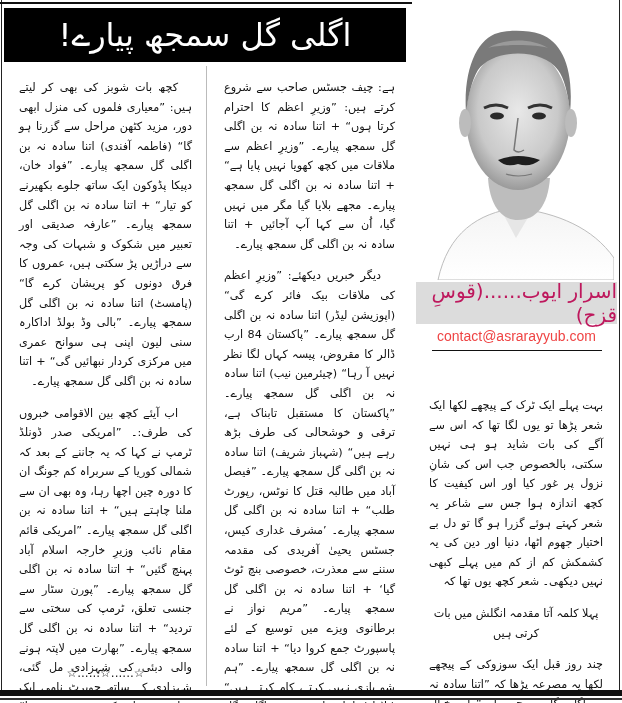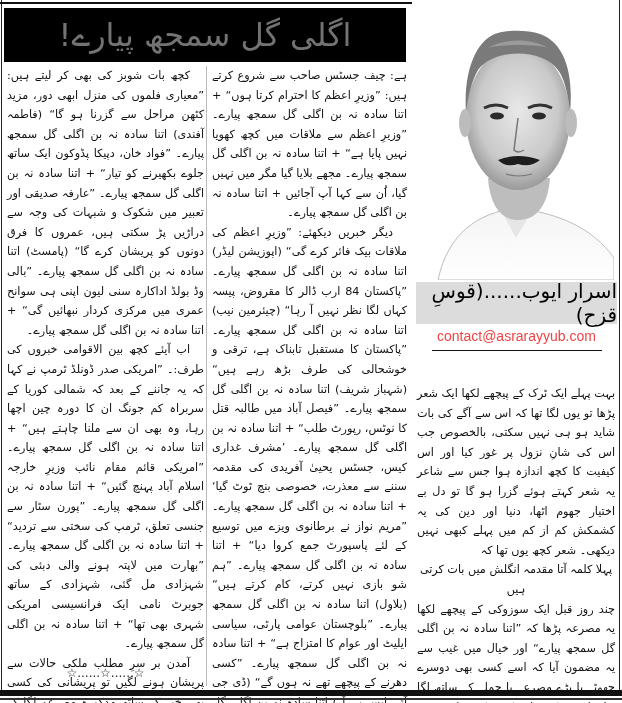--- a/index.html
+++ b/index.html
@@ -21,48 +21,48 @@
       position: absolute; left: 0; top: 690px; width: 622px; height: 6px; background: #111;
     }
     .bottom-rule-thin {
       position: absolute; left: 0; top: 698px; width: 622px; height: 2px; background: #333;
     }
     .title-bar {
       position: absolute; left: 4px; top: 8px; width: 402px; height: 54px;
       background: #000; display: flex; align-items: center; justify-content: center;
     }
     .title-text {
-      color: #737373; font-size: 32px; direction: rtl; letter-spacing: 1px;
+      color: #ffffff; font-size: 32px; direction: rtl; letter-spacing: 1px;
       font-family: "DejaVu Sans", sans-serif;
     }
     .title-top-line {
       position: absolute; left: 0; top: 2px; width: 412px; height: 2px; background: #111;
     }
     .col {
       position: absolute; direction: rtl; text-align: justify;
       font-size: 11.2px; line-height: 19.6px; font-family: "DejaVu Sans", sans-serif;
     }
-    .col p { margin: 0; }
+    .col p { margin: 12px; }
     .col .indent { text-indent: 14px; }
     .col-1 { left: 212px; top: 66px; width: 195px; }
     .col-2 { left: 7px; top: 66px; width: 197px; }
     .col-divider {
       position: absolute; left: 206px; top: 66px; width: 1px; height: 620px; background: #bbb;
     }
     .col-3 { left: 417px; top: 384px; width: 198px; }
     .photo {
       position: absolute; left: 418px; top: 8px; width: 196px; height: 272px;
       background: #fff; overflow: hidden;
     }
     .byline-box {
       position: absolute; left: 416px; top: 282px; width: 201px; height: 42px;
       background: #dcdcdc; display: flex; align-items: center; justify-content: center;
     }
     .byline-text {
-      direction: rtl; font-size: 20px; color: #000000; font-family: "DejaVu Sans", sans-serif;
+      direction: rtl; font-size: 20px; color: #be185d; font-family: "DejaVu Sans", sans-serif;
     }
     .contact {
       position: absolute; left: 416px; top: 328px; width: 201px; text-align: center;
       font-family: "Liberation Sans", sans-serif; font-size: 14px; color: #ef4444;
     }
     .contact-rule {
       position: absolute; left: 432px; top: 350px; width: 170px; height: 1px; background: #111;
     }
     .verse { text-align: center; text-indent: 0; }
     .stars {

